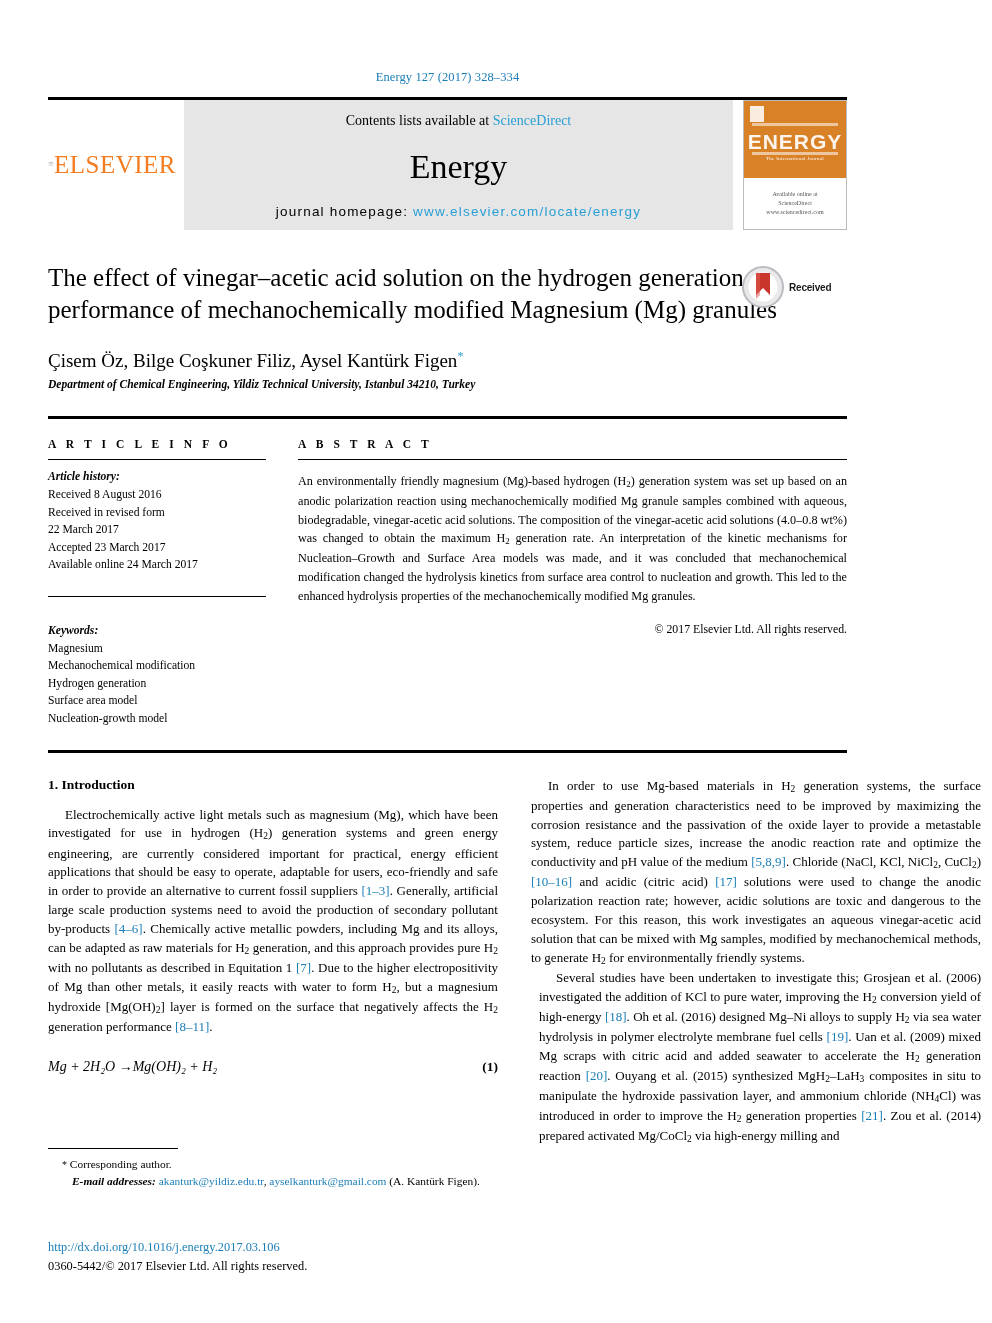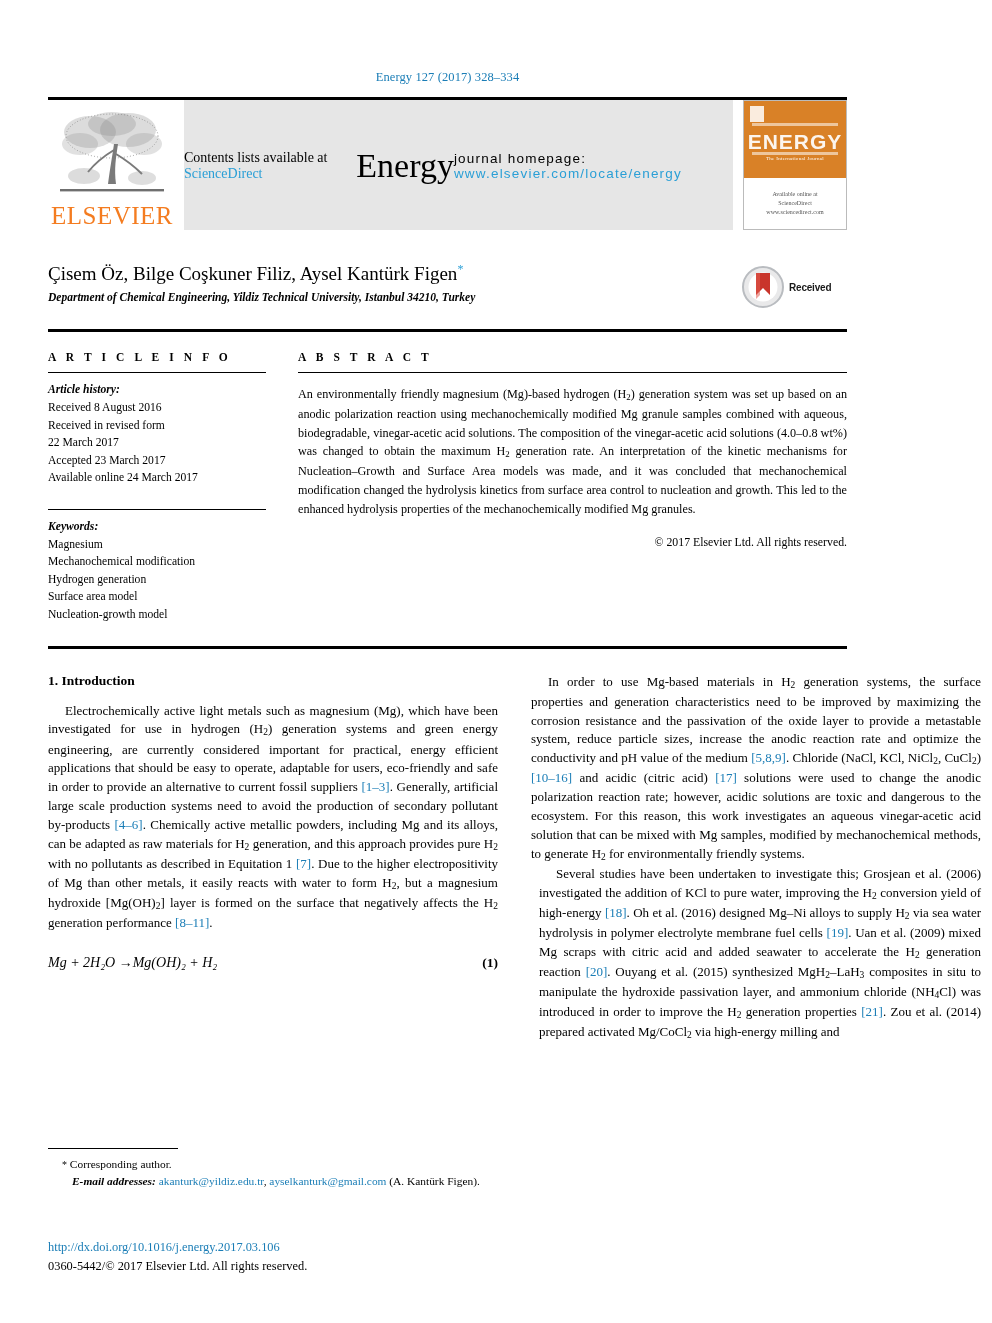--- a/index.html
+++ b/index.html
@@ -42,21 +42,21 @@
   }
   .masthead {
     display: flex;
     align-items: stretch;
     height: 130px;
   }
   .elsevier-logo {
     width: 128px;
     flex: 0 0 128px;
     display: flex;
-    flex-direction: column;
+    flex-direction: row;
     justify-content: flex-end;
     align-items: center;
     padding-bottom: 2px;
     box-sizing: border-box;
   }
   .tree-svg { display:block; }
   .elsevier-word {
     font-family: "Liberation Serif", serif;
     font-size: 25px;
     letter-spacing: 0.5px;
@@ -64,21 +64,21 @@
     line-height: 1;
     margin-top: 1px;
   }
   .masthead-center {
     flex: 1 1 auto;
     background: #e6e6e6;
     margin-left: 8px;
     margin-right: 10px;
     position: relative;
     display: flex;
-    flex-direction: row;
+    flex-direction: column;
     justify-content: space-between;
     align-items: center;
     padding: 13px 0 11px 0;
     box-sizing: border-box;
   }
   .contents-line {
     font-size: 14px;
     font-family: "Liberation Serif", serif;
   }
   .sciencedirect { color: #2a9fd6; }
@@ -365,20 +365,21 @@
             <div>ScienceDirect</div>
             <div>www.sciencedirect.com</div>
           </div>
         </div>
       </div>
 
     </div>
   </div>
 
   <div class="title-block">
+    <h1 class="article-title">The effect of vinegar–acetic acid solution on the hydrogen generation performance of mechanochemically modified Magnesium (Mg) granules</h1>
 
     <div class="crossmark">
       <svg width="44" height="44" viewBox="0 0 44 44">
         <circle cx="22" cy="22" r="20" fill="#e9e9ea" stroke="#b9bcc0" stroke-width="2"></circle>
         <circle cx="22" cy="22" r="14.5" fill="#ffffff"></circle>
         <path d="M15 8 h14 v22 l-7 -7 l-7 7 Z" fill="#c9352b"></path>
         <path d="M15 8 h4 v22 l-4 4 Z" fill="#e05a4e" opacity=".55"></path>
       </svg>
       <span class="crossmark-label">Received</span>
     </div>
@@ -397,21 +398,21 @@
       <div class="info-body">
         <div class="info-label">Article history:</div>
         <div>Received 8 August 2016</div>
         <div>Received in revised form</div>
         <div>22 March 2017</div>
         <div>Accepted 23 March 2017</div>
         <div>Available online 24 March 2017</div>
       </div>
       <div class="kw-block">
         <div class="rule-thin"></div>
-        <div class="info-body" style="margin-top:8px;">
+        <div class="info-body" style="margin-top:25px;">
           <div class="info-label">Keywords:</div>
           <div>Magnesium</div>
           <div>Mechanochemical modification</div>
           <div>Hydrogen generation</div>
           <div>Surface area model</div>
           <div>Nucleation-growth model</div>
         </div>
       </div>
     </div>
 

